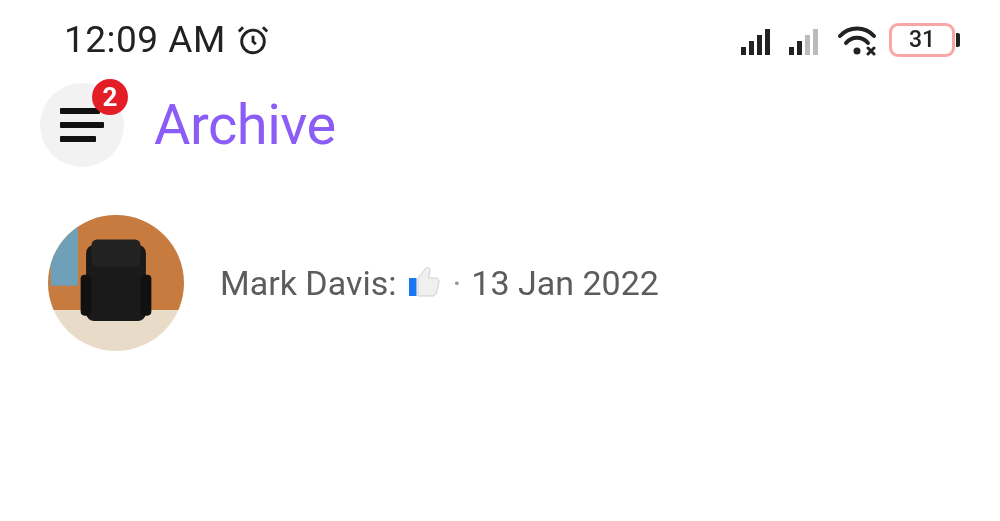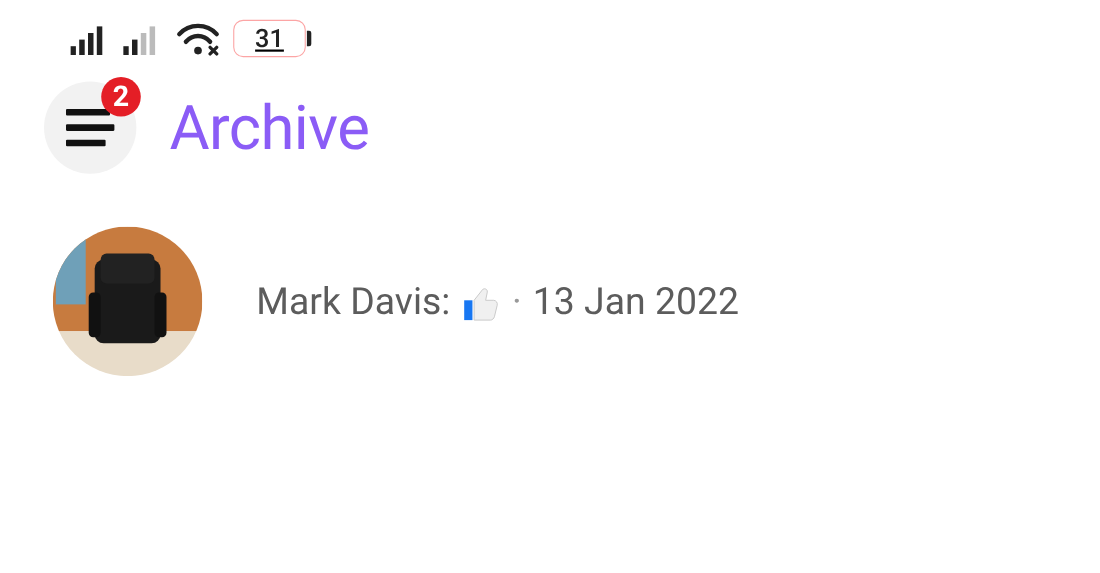--- a/index.html
+++ b/index.html
@@ -6,49 +6,60 @@
   html, body { width: 1000px; height: 521px; background: #fff; font-family: -apple-system, Roboto, Arial, sans-serif; color: #000; overflow: hidden; }
 
   
   .status-bar { display: flex; justify-content: space-between; align-items: center; padding: 18px 40px 10px 64px; }
   .status-left { display: flex; align-items: center; gap: 10px; }
   .status-time { font-size: 37px; font-weight: 400; color: #222; letter-spacing: 0.5px; }
   .alarm-icon svg { width: 34px; height: 34px; display: block; }
   .status-right { display: flex; align-items: center; gap: 12px; }
   .signal-icon svg, .wifi-icon svg { display: block; }
   .battery { display: flex; align-items: center; }
-  .battery-body { width: 66px; height: 34px; border: 1px solid #fca5a5; border-radius: 9px; display: flex; align-items: center; justify-content: center; position: relative; text-decoration: underline; }
+  .battery-body { width: 66px; height: 34px; border: 3px solid #fca5a5; border-radius: 9px; display: flex; justify-content: center; position: relative; }
   .battery-cap { width: 4px; height: 14px; background: #222; border-radius: 0 2px 2px 0; margin-left: 1px; }
   .battery-text { font-size: 23px; font-weight: 500; color: #222; }
 
   
   .header { display: flex; align-items: center; padding: 12px 40px 0 40px; gap: 30px; }
   .menu-btn { position: relative; width: 84px; height: 84px; border-radius: 50%; background: #f2f2f2; display: flex; align-items: center; justify-content: center; cursor: pointer; }
   .menu-lines { display: flex; flex-direction: column; gap: 8px; }
   .menu-lines span { display: block; width: 44px; height: 6px; background: #111; border-radius: 1px; }
   .menu-lines span:nth-child(1) { width: 40px; }
   .menu-lines span:nth-child(3) { width: 36px; }
   .badge { position: absolute; top: -4px; right: -4px; width: 36px; height: 36px; border-radius: 50%; background: #e41e26; color: #fff; font-size: 26px; font-weight: 700; display: flex; align-items: center; justify-content: center; }
   .page-title { font-size: 56px; font-weight: 400; color: #8b5cf6; letter-spacing: -0.5px; }
 
   
   .item { display: flex; align-items: center; padding: 48px 40px 0 48px; gap: 36px; cursor: pointer; }
   .avatar { width: 136px; height: 136px; border-radius: 50%; overflow: hidden; flex-shrink: 0; }
   .avatar svg { width: 100%; height: 100%; display: block; }
   .item-text { display: flex; flex-direction: column; gap: 6px; }
   .item-name { font-size: 42px; font-weight: 400; color: #222; }
-  .item-sub { display: flex; align-items: flex-end; gap: 10px; font-size: 34px; color: #5c5c5c; margin-left: 13px; }
+  .item-sub { display: flex; align-items: flex-start; gap: 10px; font-size: 34px; color: #5c5c5c; }
   .thumb-icon { display: inline-flex; align-items: center; }
   .thumb-icon svg { width: 36px; height: 36px; }
   .sub-sep { color: #999; }
 </style>
 </head>
 <body>
 
 <div class="status-bar">
+  <div class="status-left">
+    <span class="status-time">12:09 AM</span>
+    <span class="alarm-icon">
+      <svg viewBox="0 0 24 24" fill="none" stroke="#222" stroke-width="2">
+        <circle cx="12" cy="13" r="8"></circle>
+        <path d="M12 9v4l2 2"></path>
+        <path d="M5 3 2 6"></path>
+        <path d="M19 3l3 3"></path>
+      </svg>
+    </span>
+  </div>
   <div class="status-right">
     <span class="signal-icon">
       <svg width="36" height="30" viewBox="0 0 36 30">
         <rect x="0" y="22" width="5" height="8" fill="#222"></rect>
         <rect x="8" y="16" width="5" height="14" fill="#222"></rect>
         <rect x="16" y="10" width="5" height="20" fill="#222"></rect>
         <rect x="24" y="4" width="5" height="26" fill="#222"></rect>
       </svg>
     </span>
     <span class="signal-icon">

